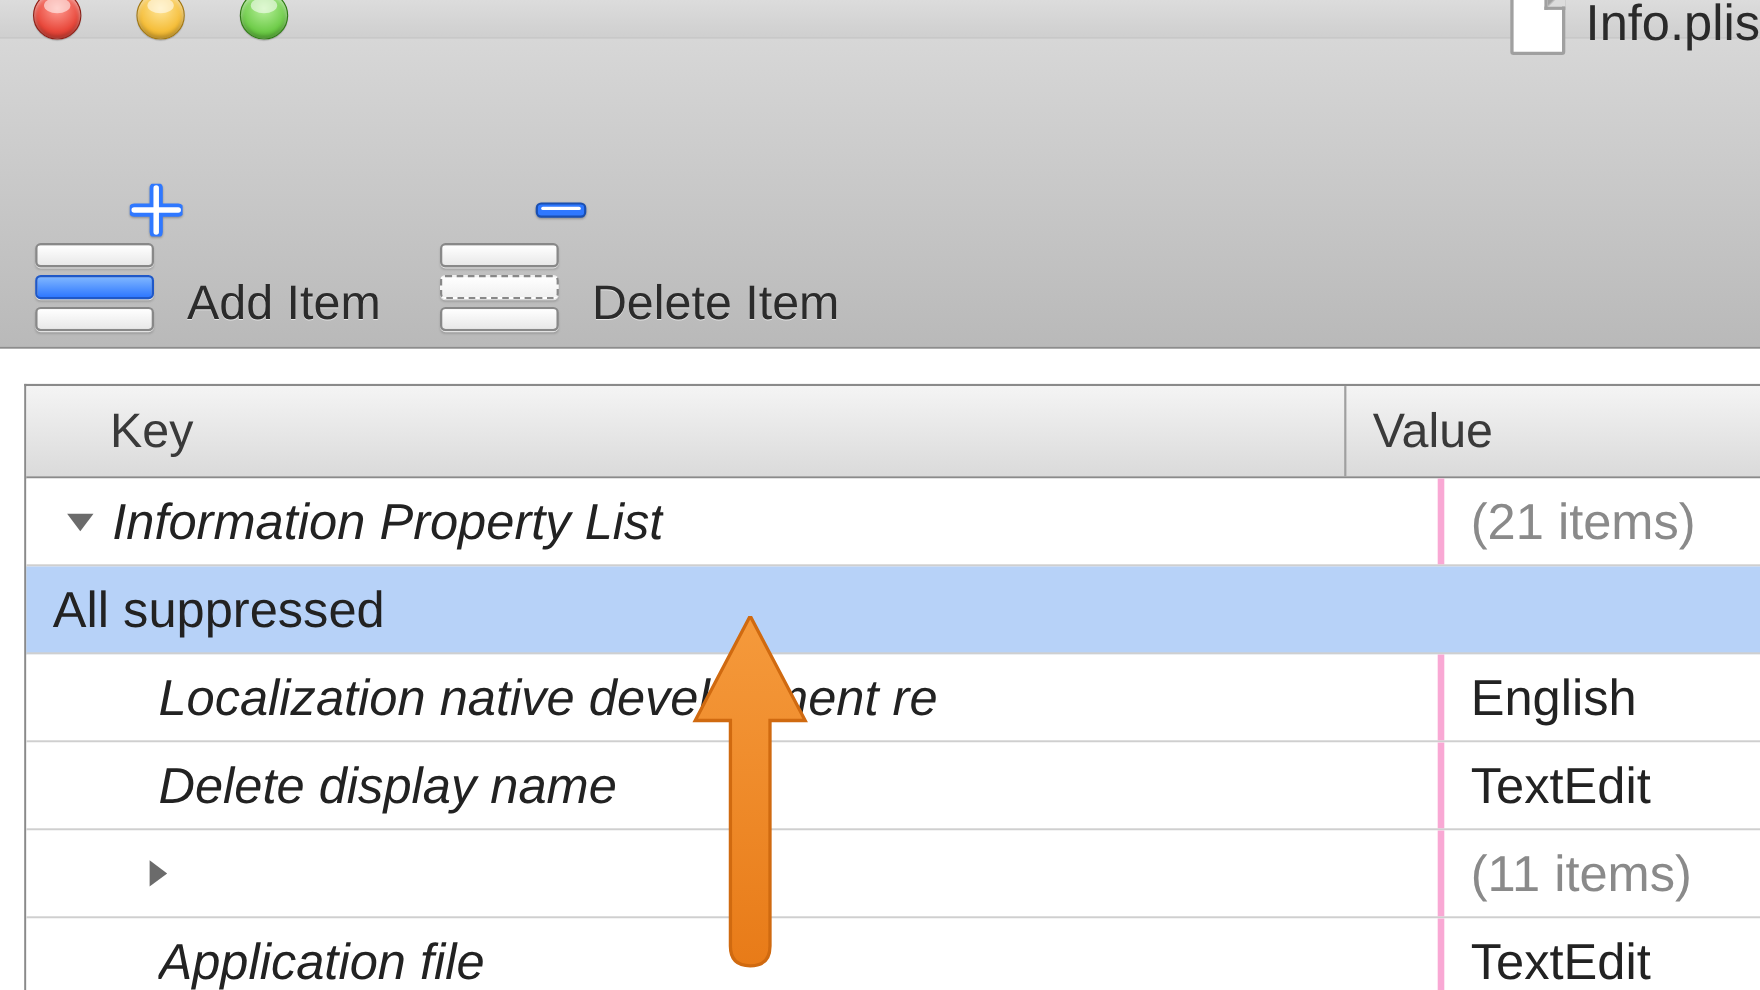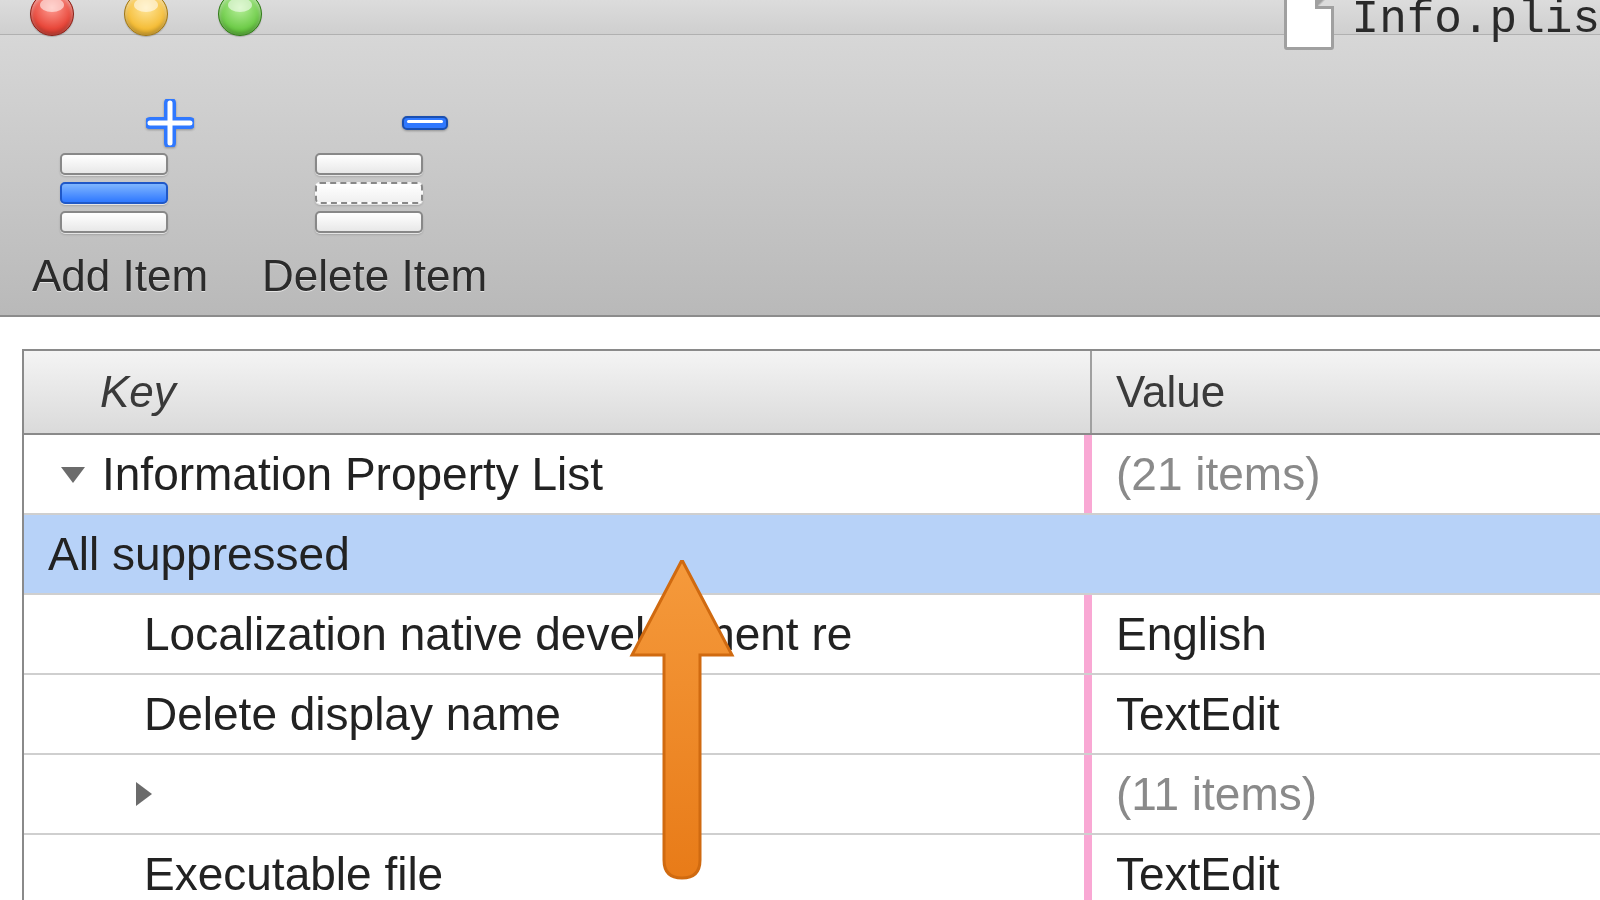--- a/index.html
+++ b/index.html
@@ -11,21 +11,20 @@
     font-family: "Lucida Grande", "Helvetica Neue", Arial, sans-serif;
     background: #fff;
   }
 
   
   .titlebar {
     position: relative;
     height: 34px;
     background: linear-gradient(#dcdcdc, #cfcfcf);
     border-bottom: 1px solid #b0b0b0;
-    font-family: Liberation Mono, monospace;
   }
   .traffic-lights {
     position: absolute;
     left: 30px;
     top: -8px;
     display: flex;
     gap: 50px;
   }
   .tl {
     width: 42px;
@@ -83,22 +82,22 @@
     height: 266px;
     background: linear-gradient(#d7d7d7, #b9b9b9);
     border-bottom: 2px solid #8c8c8c;
     display:flex;
     align-items:flex-end;
     padding: 0 32px 14px 32px;
     gap: 54px;
   }
   .tb-item {
     display:flex;
-    flex-direction:column;
-    align-items:center;
+    flex-direction:row;
+    align-items:flex-end;
     gap:18px;
   }
   .tb-label {
     font-size:44px;
     color:#2b2b2b;
     text-shadow:0 1px 0 rgba(255,255,255,0.6);
   }
   .tb-icon {
     width:120px;
     height:120px;
@@ -151,38 +150,38 @@
   }
   .th {
     display:flex;
     align-items:center;
     font-size:44px;
     color:#3a3a3a;
     padding-left:76px;
     border-right:2px solid #a0a0a0;
     box-sizing:border-box;
   }
-  .th.key-col   { width:1068px;font-style:italic; }
+  .th.key-col   { width:1200px; }
   .th.value-col { flex:1; padding-left:24px; border-right:none;}
 
   .tr {
     display:flex;
     height:78px;
     border-bottom:2px solid #cfcfcf;
     background:#fff;
   }
   .tr.selected { background:#b7d2f8; }
   .td {
     display:flex;
     align-items:center;
     font-size:46px;
     color:#222;
     box-sizing:border-box;
   }
-  .td.key-col   { width:1068px; border-right:8px solid #f9a8d4; position:relative; }
+  .td.key-col   { width:1289px; border-right:6px solid #f9a8d4; position:relative;font-style:italic; }
   .td.value-col { flex:1; padding-left:24px; }
   .td.value-col.dim { color:#8a8a8a; }
 
   .disclosure {
     width:30px; height:30px;
     margin: 0 10px 0 34px;
     flex: none;
   }
   .disclosure svg{ display:block; }
 
@@ -297,21 +296,21 @@
           <span class="disclosure">
             <svg width="30" height="30" viewBox="0 0 30 30">
               <path d="M8 3 L24 15 L8 27 Z" fill="#6b6b6b"></path>
             </svg>
           </span>
         </div>
         <div class="td value-col dim">(11 items)</div>
       </div>
       <div class="tr indent-1">
         <div class="td key-col">
-          <span class="key-text">Executable file</span>
+          <span class="key-text">Application file</span>
         </div>
         <div class="td value-col">TextEdit</div>
       </div>
     </div>
 </div>
 
 <svg class="annot-arrow" width="120" height="320" viewBox="0 0 120 320">
   <defs>
     <linearGradient id="ag" x1="0" y1="0" x2="0" y2="1">
       <stop offset="0" stop-color="#f59a3c"></stop>

